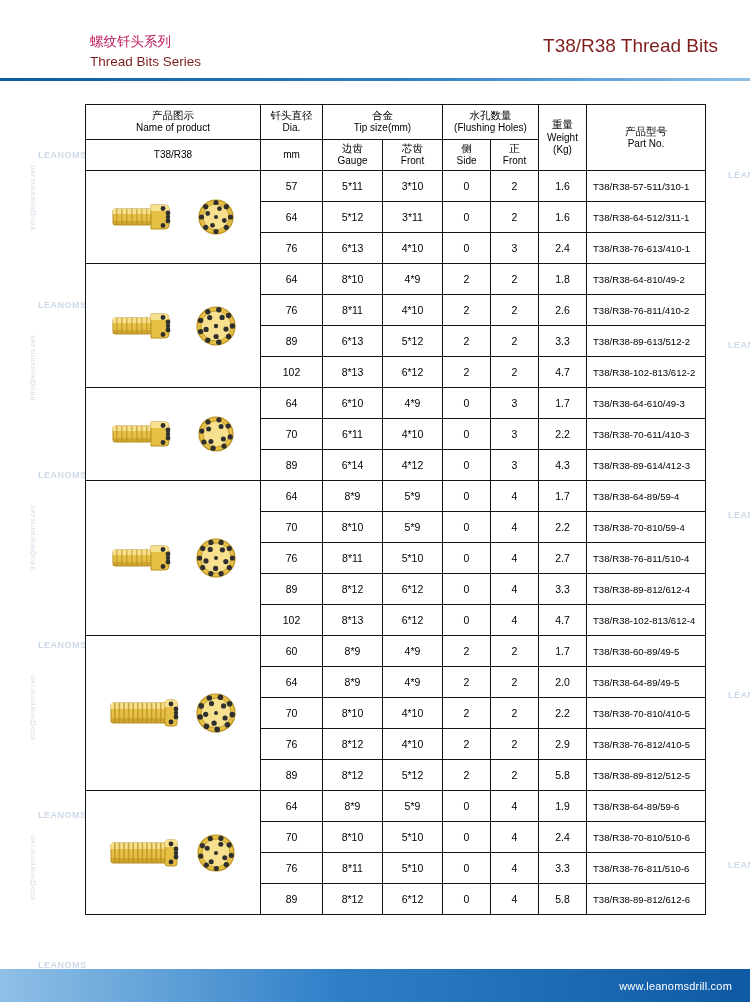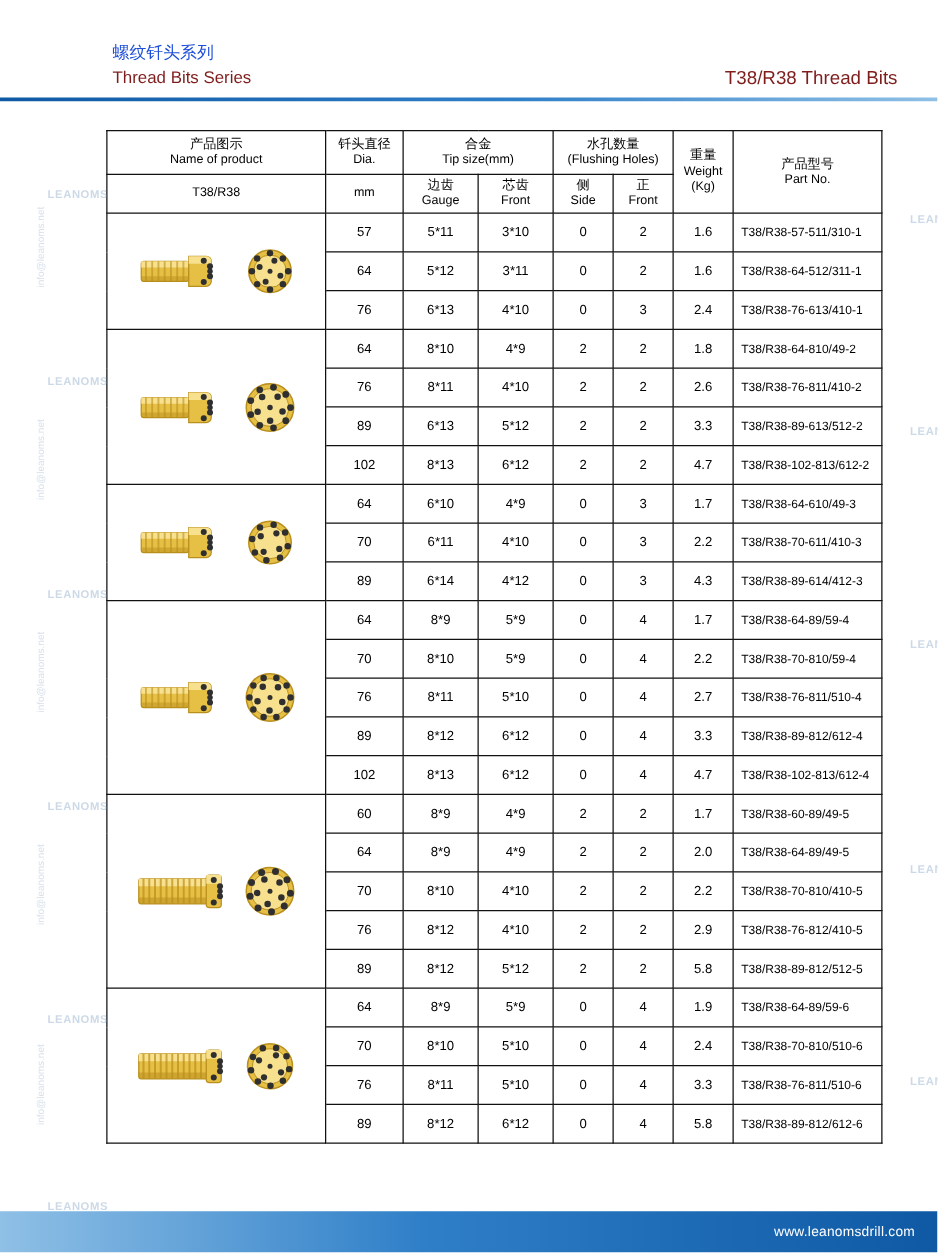--- a/index.html
+++ b/index.html
@@ -13,24 +13,24 @@
   }
   
   .header{
     position:relative;
     height:60px;
     padding:14px 28px 0 28px;
     box-sizing:border-box;
   }
   .hdr-left{position:absolute;left:90px;top:32px;line-height:1.45;}
   .hdr-right{position:absolute;right:32px;top:32px;text-align:right;line-height:1.45;}
-  .hdr-cn{font-size:13.5px;color:#1d4ed8;}
+  .hdr-cn{font-size:13.5px;color:#be185d;}
   .hdr-en{font-size:13.5px;color:#7f1d1d;}
   .hdr-right .hdr-cn{font-size:15px;}
-  .hdr-right .hdr-en{font-size:15px;margin-top:20px;}
+  .hdr-right .hdr-en{font-size:19px;}
   .hdr-rule{
     position:absolute;left:0;right:0;top:78px;height:3px;
     background:linear-gradient(to right,#0f59a4 0%,#2f7fc8 55%,#8fc0e6 100%);
   }
 
   
   .table-wrap{position:absolute;left:85px;top:104px;width:580px;}
   table{border-collapse:collapse;width:580px;table-layout:fixed;}
   td,th{
     border:1px solid #111;

